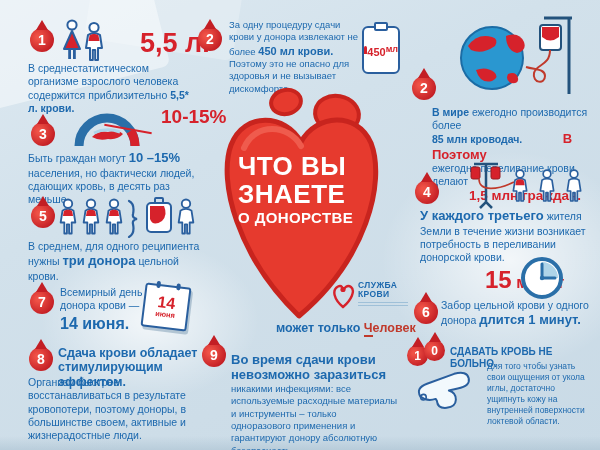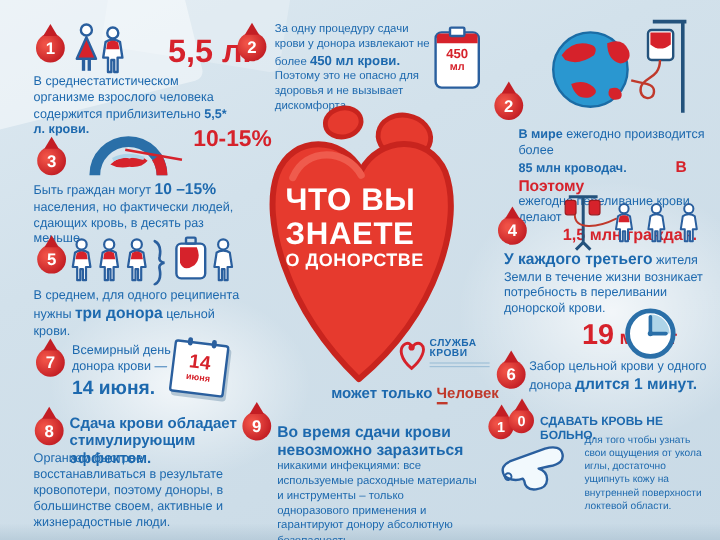--- a/index.html
+++ b/index.html
@@ -55,21 +55,21 @@
     display:flex;flex-direction:column;align-items:center;justify-content:center;z-index:2;
   }
   .cal::before,.cal::after{content:"";position:absolute;top:-5px;width:4px;height:7px;background:#2a5f9e;border-radius:2px;}
   .cal::before{left:9px;} .cal::after{right:9px;}
   .cal-day{color:#d6222b;font-weight:bold;font-size:16px;line-height:1;}
   .cal-month{color:#d6222b;font-weight:bold;font-size:7.5px;line-height:1.1;}
 
   
   .bag450{
     position:absolute;left:362px;top:26px;width:34px;height:44px;background:#fff;
-    border:2px solid #2a5f9e;border-radius:6px;display:flex;flex-direction:column;align-items:center;
+    border:2px solid #2a5f9e;border-radius:6px;display:flex;flex-direction:row;align-items:center;
   }
   .bag450::before{content:"";position:absolute;top:-6px;left:50%;transform:translateX(-50%);width:10px;height:5px;border:2px solid #2a5f9e;border-radius:2px;background:#fff;}
   .bag-strip{width:100%;height:8px;background:#d6222b;border-radius:3px 3px 0 0;}
   .bag-value{color:#d6222b;font-weight:bold;font-size:11px;margin-top:4px;line-height:1;}
   .bag-unit{color:#d6222b;font-weight:bold;font-size:9px;line-height:1.1;text-align:right;}
 
   .redline{position:absolute;height:2px;background:#d6222b;z-index:2;}
 </style>
 </head>
 <body>
@@ -237,21 +237,21 @@
     <path d="M16,6 V44 M10,50 L16,44 L22,50" fill="none" stroke="#23527c" stroke-width="2.5"></path>
     <rect x="1" y="9" width="9" height="12" rx="2" fill="#d6222b" stroke="#9b1b20" stroke-width="1"></rect>
     <rect x="21" y="9" width="9" height="12" rx="2" fill="#d6222b" stroke="#9b1b20" stroke-width="1"></rect>
     <path d="M9,21 C9,34 28,32 44,24" fill="none" stroke="#c0392b" stroke-width="1.6"></path>
     <use href="#person-red" x="40" y="10" width="20" height="36"></use>
     <use href="#person" x="67" y="10" width="20" height="36"></use>
     <use href="#person" x="94" y="10" width="20" height="36"></use>
   </svg>
   <p class="abs body-t" style="left:420px;top:208px;width:168px;margin:0;"><span class="b" style="font-size:13px;">У каждого третьего</span><span> жителя Земли в течение жизни возникает потребность в переливании донорской крови.</span></p>
 
-  <div class="abs bignum" style="left:448px;top:266px;"><span style="font-size:24px;">19</span> <span style="font-size:16px;">минут</span></div>
+  <div class="abs bignum" style="left:448px;top:266px;"><span style="font-size:24px;">15</span> <span style="font-size:16px;">минут</span></div>
   <svg class="abs" style="left:520px;top:256px;" width="44" height="44" viewBox="0 0 44 44">
     <circle cx="22" cy="22" r="19" fill="#fff" stroke="#2a6fa8" stroke-width="4"></circle>
     <path d="M22,22 L22,6 A16,16 0 0 1 38,22 Z" fill="#aed4e8"></path>
     <path d="M22,22 L22,8" stroke="#2a6fa8" stroke-width="3" stroke-linecap="round"></path>
     <path d="M22,22 L35,22" stroke="#2a6fa8" stroke-width="3" stroke-linecap="round"></path>
     <circle cx="22" cy="22" r="2.2" fill="#2a6fa8"></circle>
   </svg>
   <div class="drop" style="left:414px;top:300px;">
     <span>6</span>
   </div>

